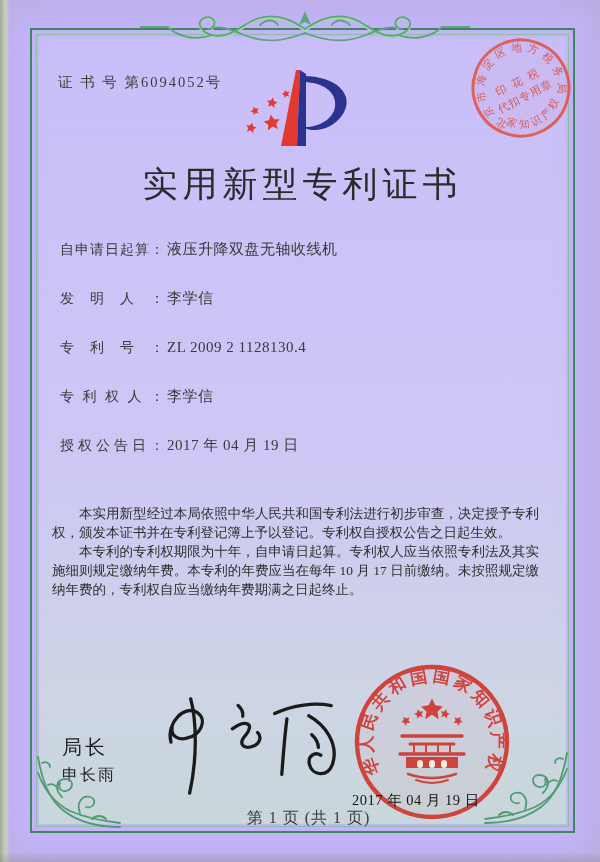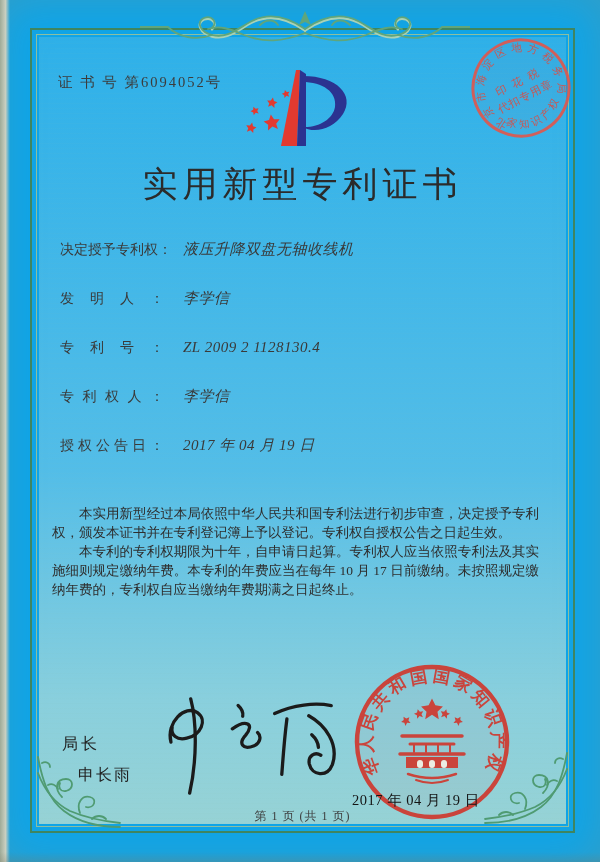--- a/index.html
+++ b/index.html
@@ -1,19 +1,19 @@
 <!DOCTYPE html>
 <html><head>
 <meta charset="utf-8">
 <style>
   html,body{margin:0;padding:0;background:#e9e5d8;}
   *{box-sizing:border-box;}
   .paper{
     position:relative;width:600px;height:862px;overflow:hidden;
-    background:#0ea5e9;
+    background:#c4b5fd;
     font-family:"Liberation Serif","DejaVu Serif",serif;
     box-shadow:inset 0 0 46px rgba(150,140,105,0.28);
   }
   .binding-edge{position:absolute;left:0;top:0;width:10px;height:100%;
     background:linear-gradient(90deg,#9fab98,#c9cfc0 55%,rgba(248,245,236,0));}
   .bottom-shade{position:absolute;left:0;bottom:0;width:100%;height:10px;
     background:linear-gradient(0deg,rgba(120,118,95,0.25),rgba(120,118,95,0));}
   .frame-outer{position:absolute;left:30px;top:28px;width:545px;height:805px;
     border:2.5px solid #3f8560;}
   .frame-inner{position:absolute;left:36px;top:34px;width:533px;height:793px;
@@ -21,36 +21,36 @@
   .inner-tint{position:absolute;left:39px;top:37px;width:527px;height:787px;
     background:
       repeating-linear-gradient(0deg, rgba(140,190,155,0.045) 0 1px, rgba(0,0,0,0) 1px 5px),
       linear-gradient(180deg, rgba(233,242,233,0.15) 0%, rgba(228,240,229,0.32) 55%, rgba(212,233,214,0.62) 84%, rgba(203,228,206,0.72) 100%);}
   .cert-no{position:absolute;left:58px;top:73px;font-size:14.5px;letter-spacing:2px;color:#3c3c3c;}
   .page-title{position:absolute;left:30px;top:161px;width:545px;text-align:center;
     font-size:35px;font-weight:400;letter-spacing:5px;color:#2b2b2b;}
   .fields{position:absolute;left:60px;top:239px;width:490px;}
   .frow{height:49px;line-height:20px;font-size:15px;color:#3a3a3a;white-space:nowrap;}
   .flabel{display:inline-block;width:104px;font-size:14px;text-align:justify;text-align-last:justify;vertical-align:baseline;color:#3a3a3a;}
-  .fvalue{margin-left:19px;letter-spacing:0.5px;font-style:italic;}
+  .fvalue{margin-left:3px;letter-spacing:0.5px;}
   .body-text{position:absolute;left:52px;top:504px;width:487px;font-size:13.5px;
     line-height:19px;color:#2e2e2e;text-align:justify;}
   .body-text p{margin:0;text-indent:2em;}
-  .signoff-title{position:absolute;left:62px;top:734px;font-size:16px;letter-spacing:3px;color:#222;}
-  .signoff-name{position:absolute;left:62px;top:765px;font-size:16px;letter-spacing:2px;color:#222;margin-left:16px;}
+  .signoff-title{position:absolute;left:62px;top:734px;font-size:20px;letter-spacing:3px;color:#222;}
+  .signoff-name{position:absolute;left:62px;top:765px;font-size:16px;letter-spacing:2px;color:#222;}
   .signature{position:absolute;left:143px;top:686px;}
   .main-seal{position:absolute;left:350px;top:660px;opacity:0.93;}
   .seal-date{position:absolute;left:352px;top:791px;width:150px;font-size:14.5px;color:#141414;letter-spacing:0.5px;}
   .tax-seal{position:absolute;left:462px;top:29px;transform:rotate(-27deg);opacity:0.9;}
   .top-ornament{position:absolute;left:140px;top:5px;}
   .corner-orn{position:absolute;}
   .corner-left{left:32px;top:755px;}
   .corner-right{left:481px;top:747px;transform:scaleX(-1);}
-  .footer-page{position:absolute;left:30px;top:808px;width:545px;text-align:center;
-    font-size:12px;letter-spacing:1px;color:#3c3c3c;}
+  .footer-page{position:absolute;left:36px;top:808px;width:545px;text-align:center;
+    font-size:16px;letter-spacing:1px;color:#3c3c3c;}
   svg{display:block;}
 </style>
 </head>
 <body>
 
 <div class="paper">
 
   <div class="inner-tint"></div>
   <div class="binding-edge"></div>
   <div class="frame-outer"></div>
@@ -89,21 +89,21 @@
       <use href="#st" transform="translate(16,44) scale(0.45) rotate(-20)"></use>
       <use href="#st" transform="translate(12,61) scale(0.55) rotate(12)"></use>
       <use href="#st" transform="translate(33,56) scale(0.85) rotate(-8)"></use>
     </g>
   </svg>
 
   <div class="page-title">实用新型专利证书</div>
 
   <div class="fields">
     <div class="frow">
-      <span class="flabel">决定授予专利权：</span><span class="fvalue">液压升降双盘无轴收线机</span>
+      <span class="flabel">自申请日起算：</span><span class="fvalue">液压升降双盘无轴收线机</span>
     </div>
     <div class="frow">
       <span class="flabel">发明人：</span><span class="fvalue">李学信</span>
     </div>
     <div class="frow">
       <span class="flabel">专利号：</span><span class="fvalue">ZL 2009 2 1128130.4</span>
     </div>
     <div class="frow">
       <span class="flabel">专利权人：</span><span class="fvalue">李学信</span>
     </div>

